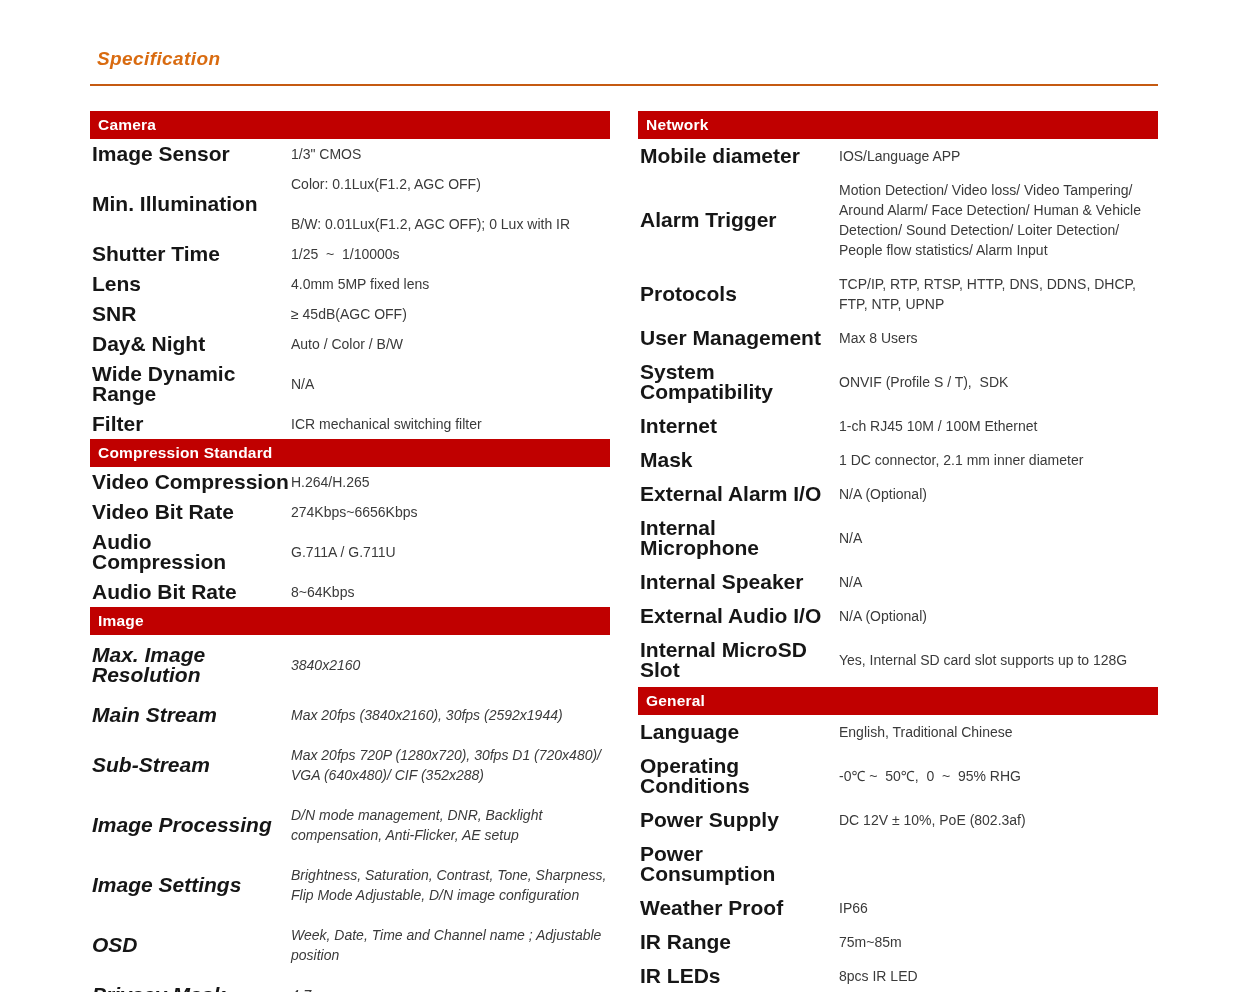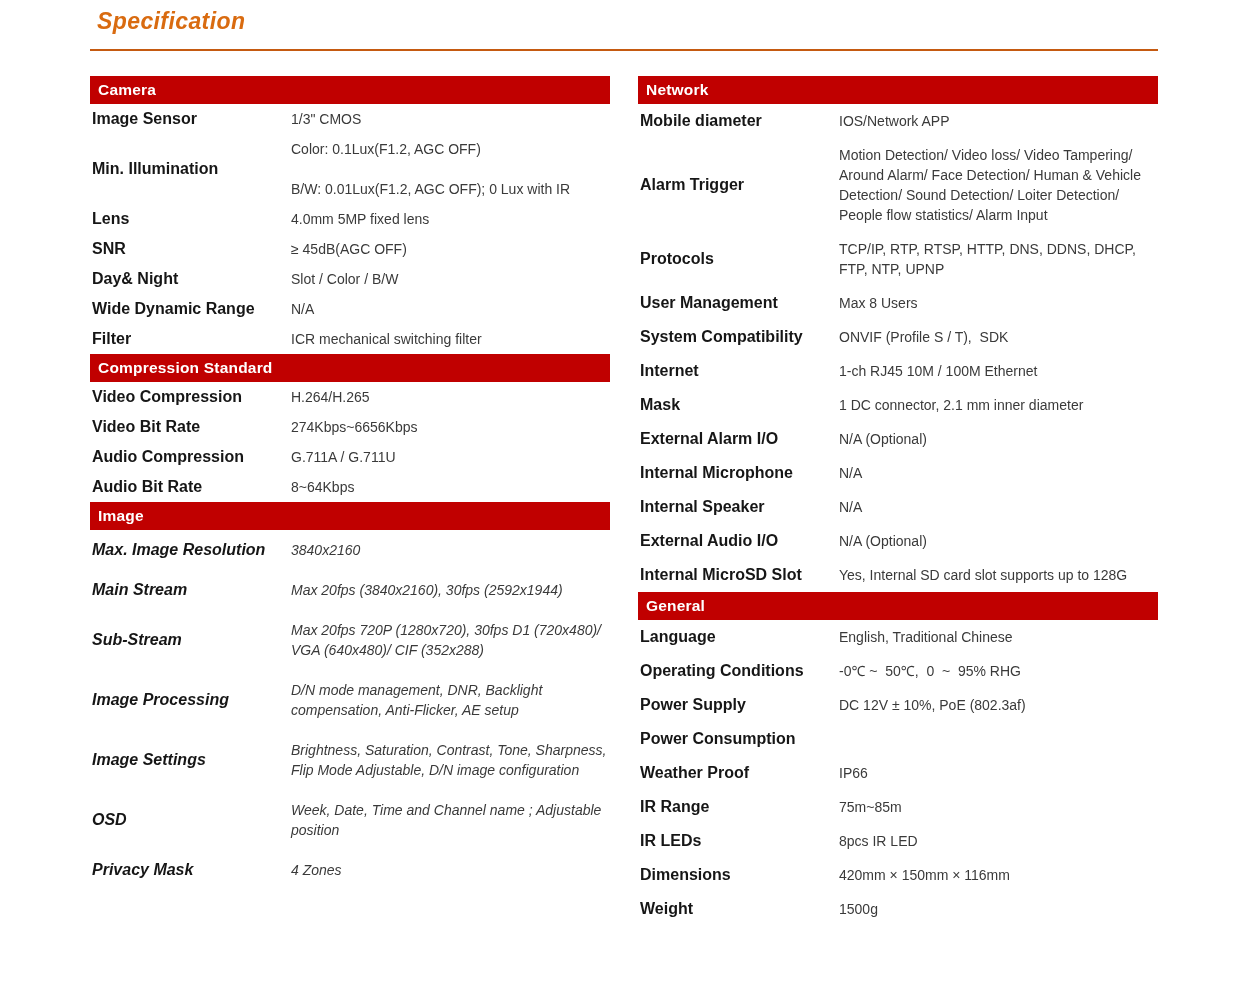--- a/index.html
+++ b/index.html
@@ -12,25 +12,26 @@
     overflow: hidden;
   }
   .page {
     position: relative;
     width: 1239px;
     height: 992px;
     padding: 8px 0 0 90px;
   }
   .title {
     margin-left: 7px;
-    font-size: 23px;
+    font-size: 19px;
     font-weight: bold;
     font-style: italic;
     letter-spacing: 0.4px;
     color: #d96b10;
+    margin-top: 40px;
   }
   .title-rule {
     width: 1068px;
     border: none;
     border-top: 2px solid #c55a11;
     margin-top: 14px;
   }
   .columns {
     display: flex;
     gap: 28px;
@@ -50,21 +51,21 @@
     font-weight: bold;
     letter-spacing: 0.2px;
   }
   .row {
     display: flex;
     padding: 5px 0;
   }
   .row-label {
     flex: 0 0 201px;
     padding-left: 2px;
-    font-size: 16px;
+    font-size: 21px;
     font-weight: bold;
     line-height: 20px;
     color: #161616;
     align-self: center;
   }
   .row-value {
     flex: 1 1 auto;
     font-size: 14px;
     line-height: 20px;
     color: #3a3a3a;
@@ -95,34 +96,38 @@
   </div>
 
 
   <div class="row">
     <div class="row-label">Min. Illumination</div>
     <div class="row-value">Color: 0.1Lux(F1.2, AGC OFF)
 
 B/W: 0.01Lux(F1.2, AGC OFF); 0 Lux with IR</div>
   </div>
 
+  <div class="row">
+    <div class="row-label">Shutter Time</div>
+    <div class="row-value">1/25  ~  1/10000s</div>
+  </div>
 
   <div class="row">
     <div class="row-label">Lens</div>
     <div class="row-value">4.0mm 5MP fixed lens</div>
   </div>
 
   <div class="row">
     <div class="row-label">SNR</div>
     <div class="row-value">≥ 45dB(AGC OFF)</div>
   </div>
 
   <div class="row">
     <div class="row-label">Day&amp; Night</div>
-    <div class="row-value">Slot / Color / B/W</div>
+    <div class="row-value">Auto / Color / B/W</div>
   </div>
 
   <div class="row">
     <div class="row-label">Wide Dynamic Range</div>
     <div class="row-value">N/A</div>
   </div>
 
   <div class="row">
     <div class="row-label">Filter</div>
     <div class="row-value">ICR mechanical switching filter</div>
@@ -200,21 +205,21 @@
   </section>
 </div>
     <div class="col col-right" id="col-right">
   <section class="section section-network">
     <div class="section-header">
       <span class="section-header-label">Network</span>
     </div>
     <div class="rows">
   <div class="row">
     <div class="row-label">Mobile diameter</div>
-    <div class="row-value">IOS/Network APP</div>
+    <div class="row-value">IOS/Language APP</div>
   </div>
 
   <div class="row">
     <div class="row-label">Alarm Trigger</div>
     <div class="row-value">Motion Detection/ Video loss/ Video Tampering/ Around Alarm/ Face Detection/ Human &amp; Vehicle Detection/ Sound Detection/ Loiter Detection/ People flow statistics/ Alarm Input</div>
   </div>
 
   <div class="row">
     <div class="row-label">Protocols</div>
     <div class="row-value">TCP/IP, RTP, RTSP, HTTP, DNS, DDNS, DHCP, FTP, NTP, UPNP</div>

